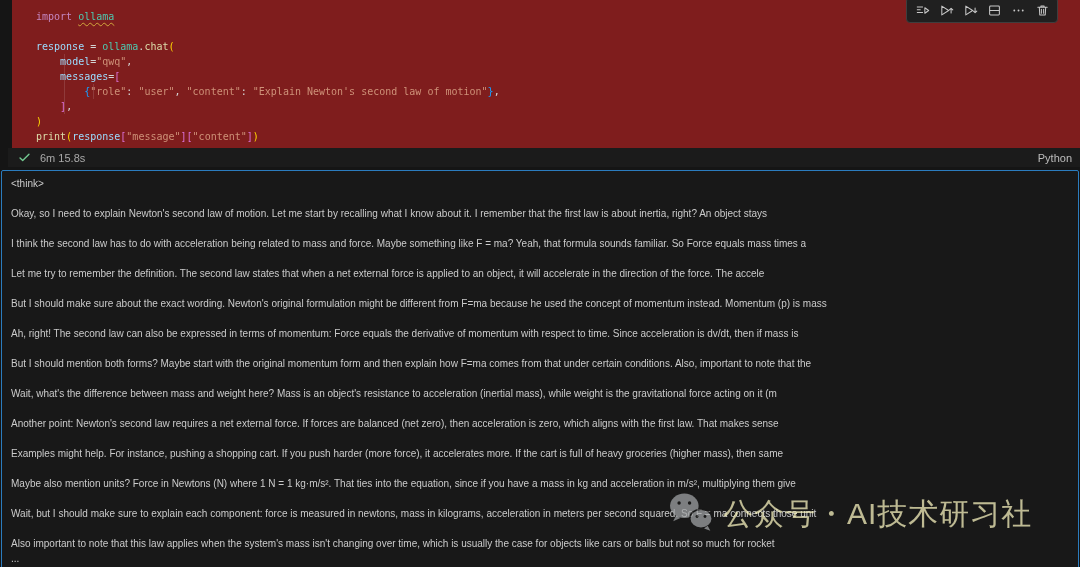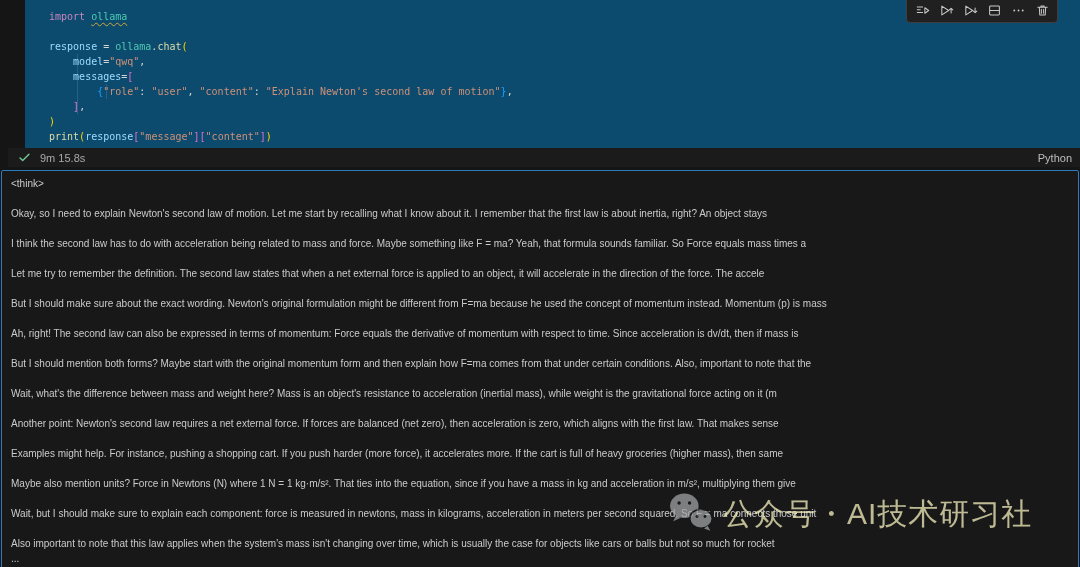--- a/index.html
+++ b/index.html
@@ -1,21 +1,21 @@
 <!DOCTYPE html>
 <html style="--c-keyword: #C586C0; --c-module: #4EC9B0; --c-variable: #9CDCFE; --c-function: #DCDCAA; --c-string: #CE9178; --c-plain: #D4D4D4; --c-bracket1: #FFD700; --c-bracket2: #DA70D6; --c-bracket3: #179FFF; --c-success_check: #73C991; --c-focus_border: #2B7CBE;"><head>
 <meta charset="utf-8">
 <style>
   html,body{margin:0;padding:0;background:#101010;}
   .stage{position:relative;width:1080px;height:567px;overflow:hidden;
          background:#151515;font-family:"Liberation Sans",sans-serif;}
 
   
-  .code-cell{position:absolute;left:25px;top:0;right:0;height:148px;
-             background:#0c4a6e;}
+  .code-cell{position:absolute;left:12px;top:0;right:0;height:148px;
+             background:#7f1d1d;}
   .code-lines{position:absolute;left:24px;top:9px;right:0;
               font-family:"DejaVu Sans Mono",monospace;font-size:10px;
               line-height:15px;white-space:pre;color:var(--c-plain,#D4D4D4);}
   .code-line{height:15px;}
   .tok-kw{color:var(--c-keyword,#C586C0);}
   .tok-mod{color:var(--c-module,#4EC9B0);}
   .tok-var{color:var(--c-variable,#9CDCFE);}
   .tok-fn{color:var(--c-function,#DCDCAA);}
   .tok-str{color:var(--c-string,#CE9178);}
   .tok-pl{color:var(--c-plain,#D4D4D4);}
@@ -107,21 +107,21 @@
         </div>
       </div>
   </div>
 
   <div class="exec-row">
     <span class="exec-check">
       <svg viewBox="0 0 16 16">
           <path d="M2.5 8.6l3.3 3.1L13.5 4" fill="none" stroke="#73C991" stroke-width="1.7" stroke-linecap="round" stroke-linejoin="round"></path>
         </svg>
     </span>
-    <span class="exec-time">9m 15.8s</span>
+    <span class="exec-time">6m 15.8s</span>
     <span class="exec-lang">Python</span>
   </div>
 
   <div class="output-cell">
     <div class="output-lines"><div class="out-line">&lt;think&gt;</div><div class="out-line"> </div><div class="out-line">Okay, so I need to explain Newton's second law of motion. Let me start by recalling what I know about it. I remember that the first law is about inertia, right? An object stays</div><div class="out-line"> </div><div class="out-line">I think the second law has to do with acceleration being related to mass and force. Maybe something like F = ma? Yeah, that formula sounds familiar. So Force equals mass times a</div><div class="out-line"> </div><div class="out-line">Let me try to remember the definition. The second law states that when a net external force is applied to an object, it will accelerate in the direction of the force. The accele</div><div class="out-line"> </div><div class="out-line">But I should make sure about the exact wording. Newton's original formulation might be different from F=ma because he used the concept of momentum instead. Momentum (p) is mass</div><div class="out-line"> </div><div class="out-line">Ah, right! The second law can also be expressed in terms of momentum: Force equals the derivative of momentum with respect to time. Since acceleration is dv/dt, then if mass is</div><div class="out-line"> </div><div class="out-line">But I should mention both forms? Maybe start with the original momentum form and then explain how F=ma comes from that under certain conditions. Also, important to note that the</div><div class="out-line"> </div><div class="out-line">Wait, what's the difference between mass and weight here? Mass is an object's resistance to acceleration (inertial mass), while weight is the gravitational force acting on it (m</div><div class="out-line"> </div><div class="out-line">Another point: Newton's second law requires a net external force. If forces are balanced (net zero), then acceleration is zero, which aligns with the first law. That makes sense</div><div class="out-line"> </div><div class="out-line">Examples might help. For instance, pushing a shopping cart. If you push harder (more force), it accelerates more. If the cart is full of heavy groceries (higher mass), then same</div><div class="out-line"> </div><div class="out-line">Maybe also mention units? Force in Newtons (N) where 1 N = 1 kg·m/s². That ties into the equation, since if you have a mass in kg and acceleration in m/s², multiplying them give</div><div class="out-line"> </div><div class="out-line">Wait, but I should make sure to explain each component: force is measured in newtons, mass in kilograms, acceleration in meters per second squared. So F = ma connects those unit</div><div class="out-line"> </div><div class="out-line">Also important to note that this law applies when the system's mass isn't changing over time, which is usually the case for objects like cars or balls but not so much for rocket</div><div class="out-line">...</div></div>
   </div>
 
   <div class="watermark">
     <span>
       <svg width="46" height="40" viewBox="0 0 48 42">

